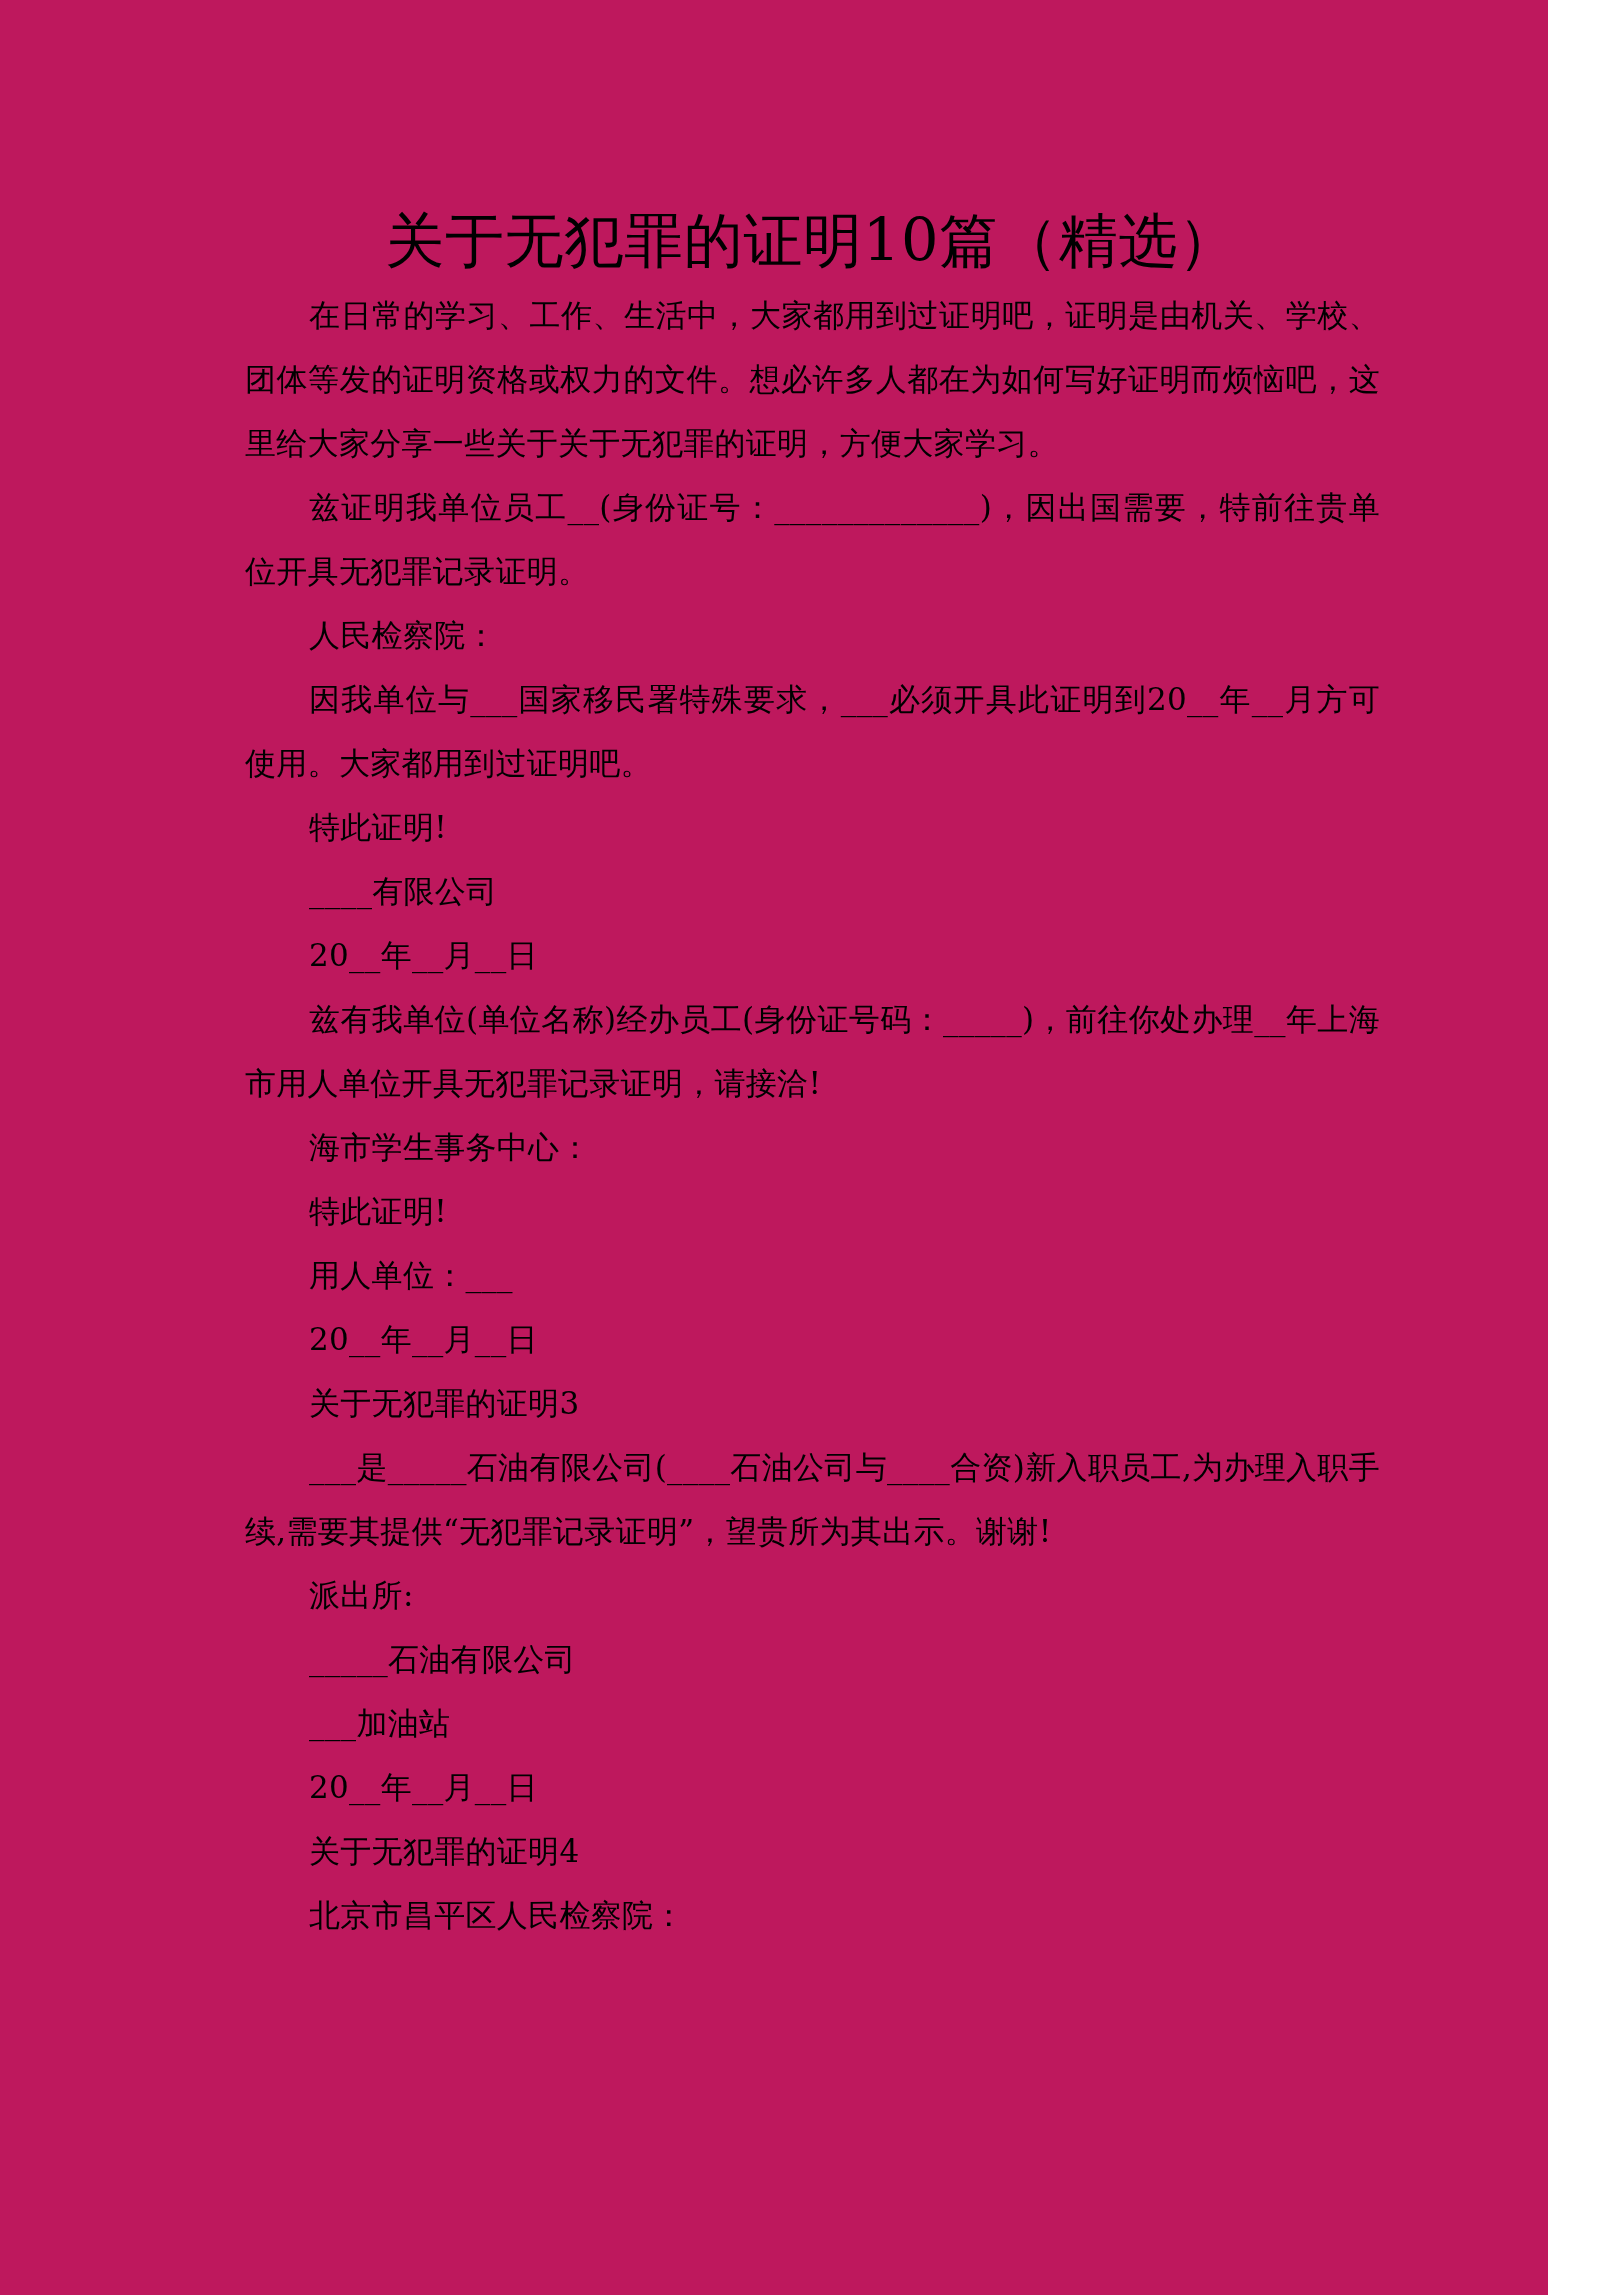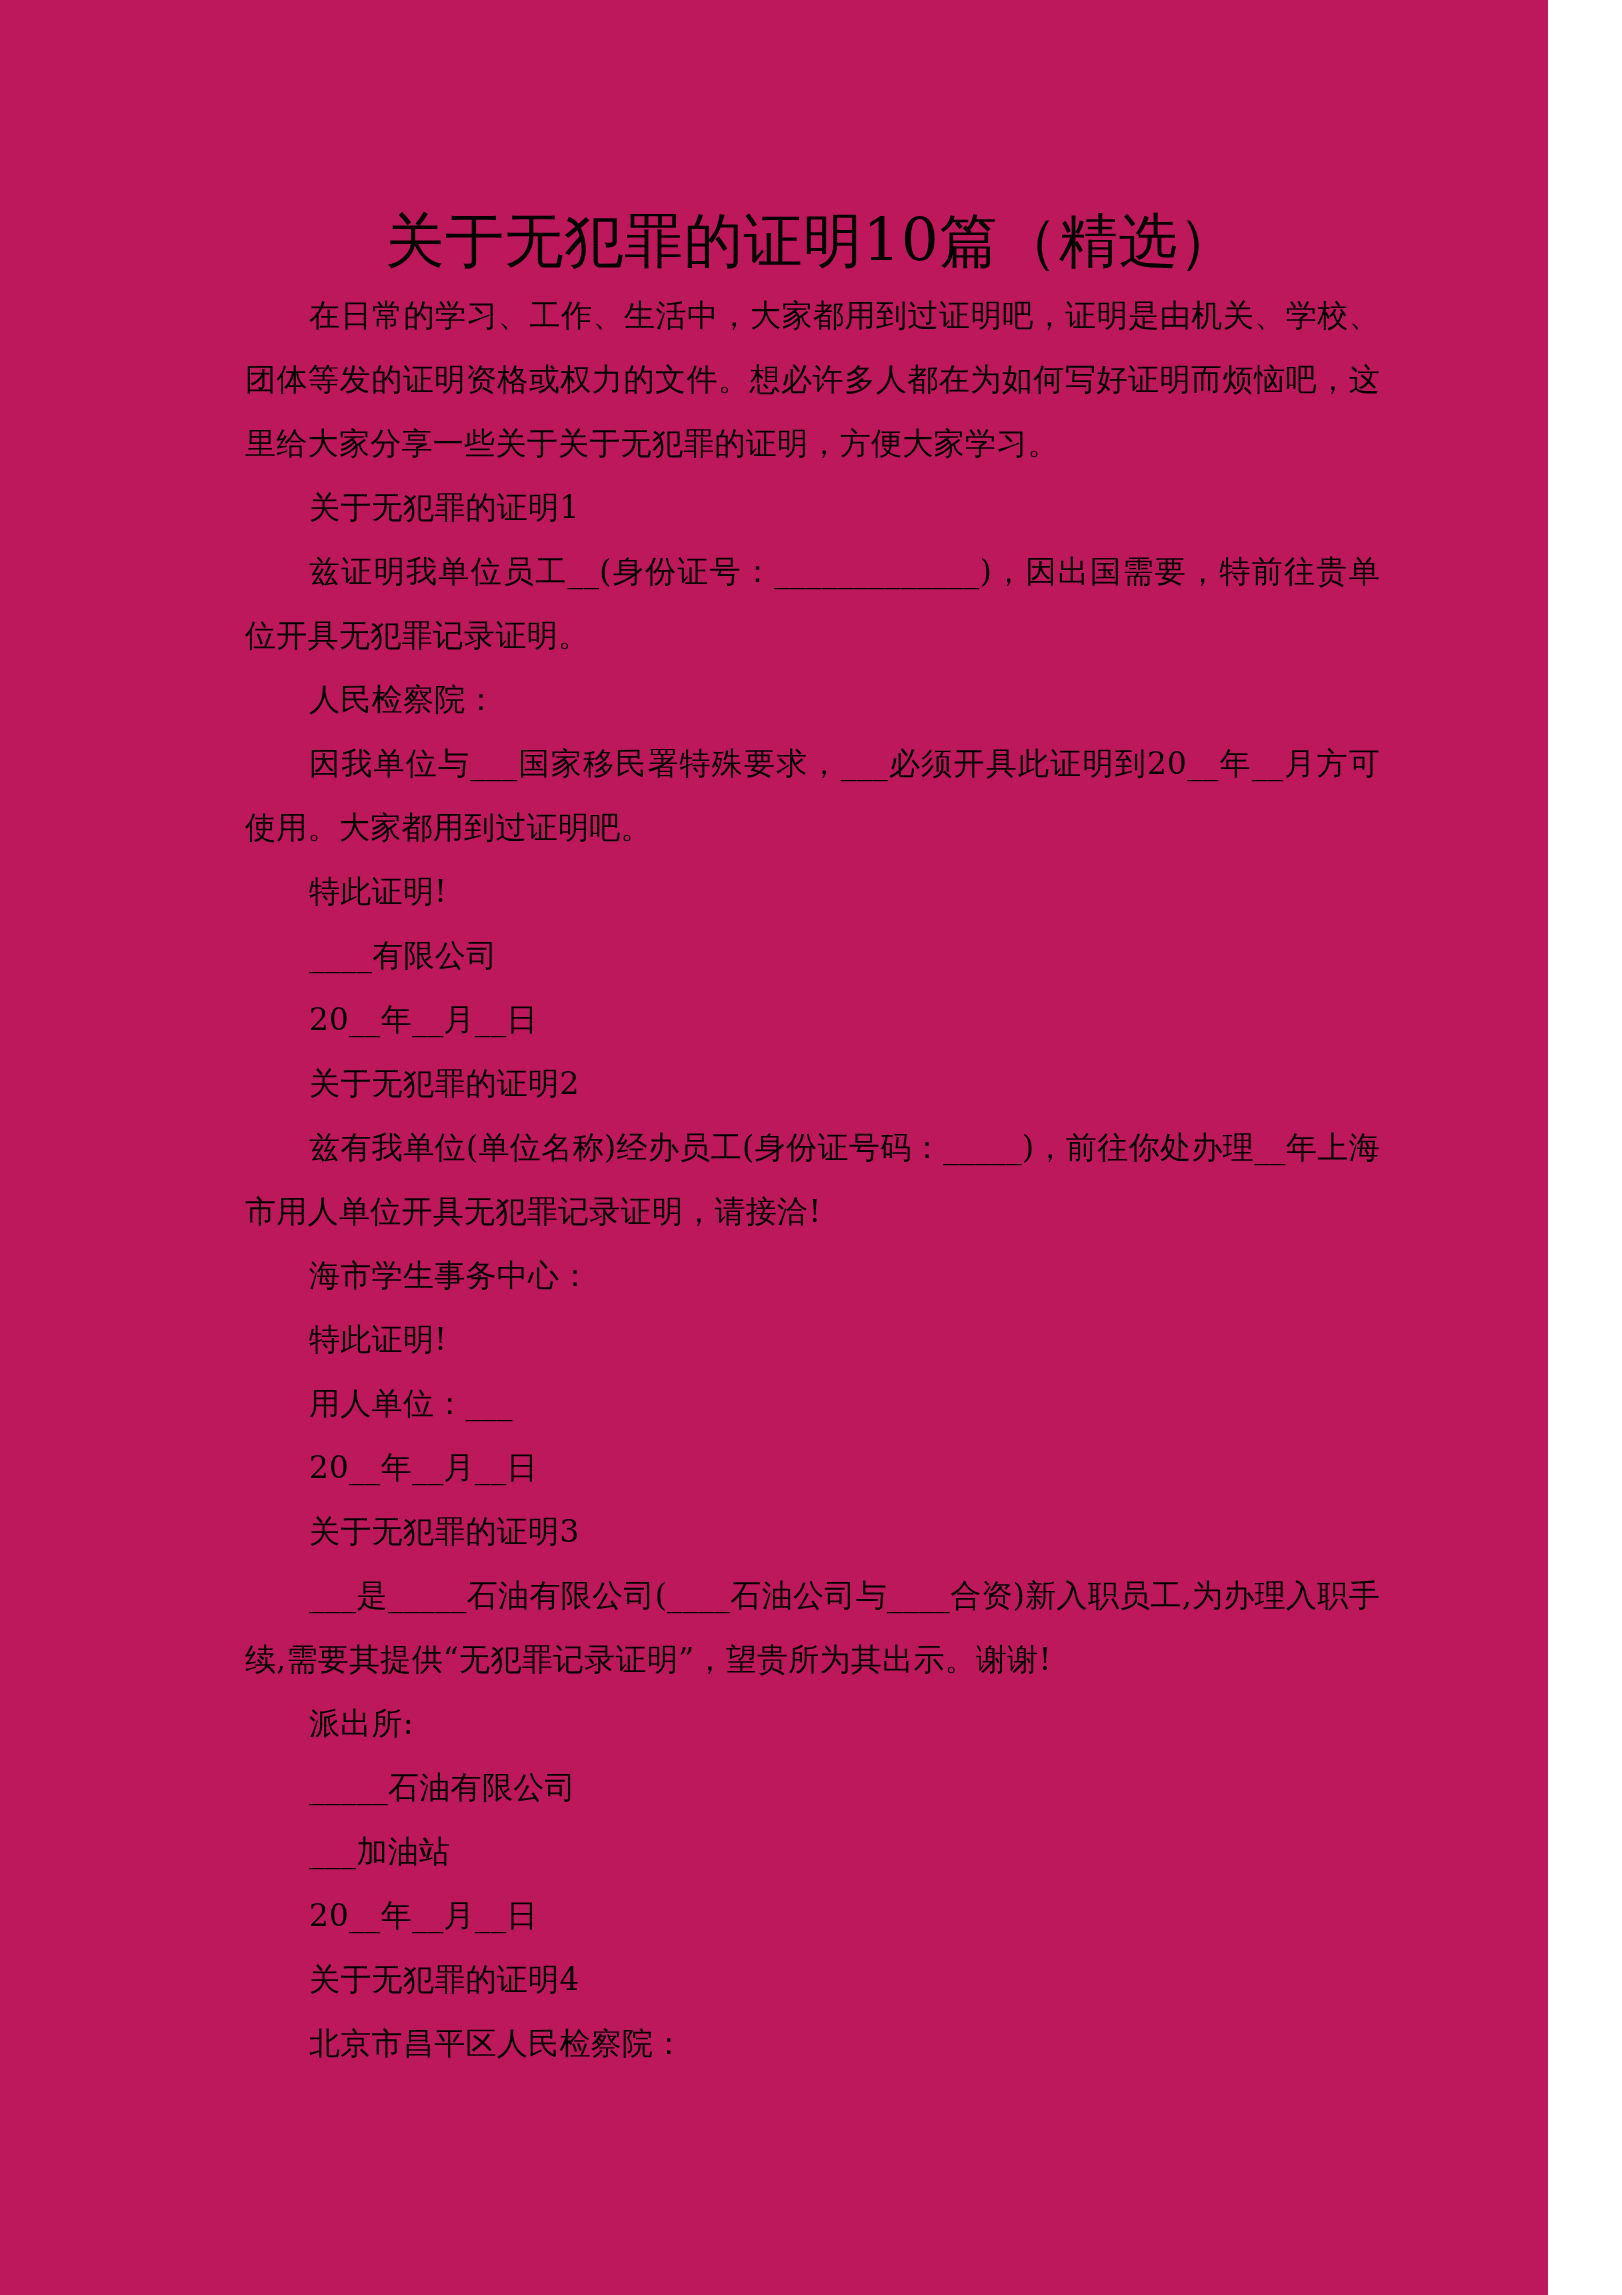--- a/index.html
+++ b/index.html
@@ -54,28 +54,26 @@
     }
   </style>
 </head>
 <body>
 
 <div class="page">
   <h1 class="title">关于无犯罪的证明10篇（精选）</h1>
 
   <div class="body">
     <p class="para">在日常的学习、工作、生活中，大家都用到过证明吧，证明是由机关、学校、团体等发的证明资格或权力的文件。想必许多人都在为如何写好证明而烦恼吧，这里给大家分享一些关于关于无犯罪的证明，方便大家学习。</p>
-    <p class="para">关于无犯罪的证明1</p>
     <p class="para">兹证明我单位员工__(身份证号：_____________)，因出国需要，特前往贵单位开具无犯罪记录证明。</p>
     <p class="para">人民检察院：</p>
     <p class="para">因我单位与___国家移民署特殊要求，___必须开具此证明到20__年__月方可使用。大家都用到过证明吧。</p>
     <p class="para">特此证明!</p>
     <p class="para">____有限公司</p>
     <p class="para">20__年__月__日</p>
-    <p class="para">关于无犯罪的证明2</p>
     <p class="para">兹有我单位(单位名称)经办员工(身份证号码：_____)，前往你处办理__年上海市用人单位开具无犯罪记录证明，请接洽!</p>
     <p class="para">海市学生事务中心：</p>
     <p class="para">特此证明!</p>
     <p class="para">用人单位：___</p>
     <p class="para">20__年__月__日</p>
     <p class="para">关于无犯罪的证明3</p>
     <p class="para">___是_____石油有限公司(____石油公司与____合资)新入职员工,为办理入职手续,需要其提供“无犯罪记录证明”，望贵所为其出示。谢谢!</p>
     <p class="para">派出所:</p>
     <p class="para">_____石油有限公司</p>
     <p class="para">___加油站</p>

